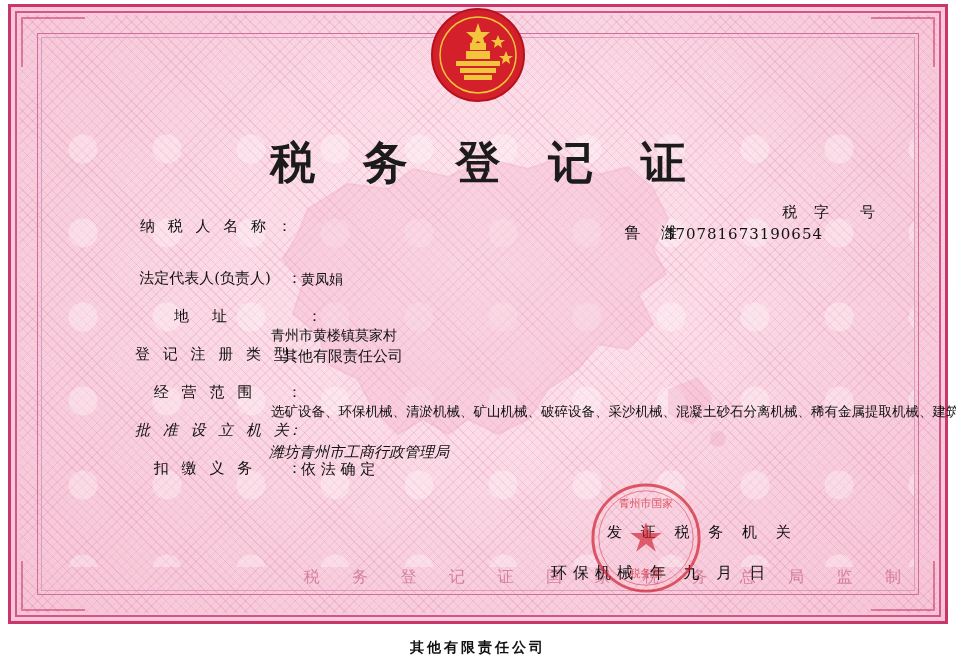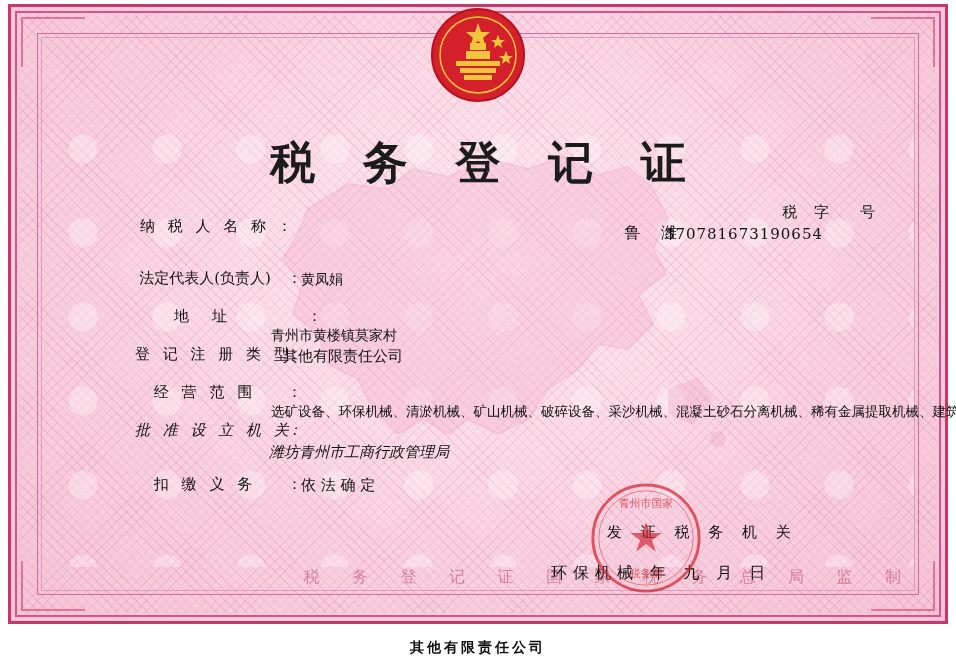--- a/index.html
+++ b/index.html
@@ -218,21 +218,21 @@
       <span class="colon" style="left:152px;">：</span>
       <span class="scope" style="top:18px;overflow:hidden;text-overflow:clip;">选矿设备、环保机械、清淤机械、矿山机械、破碎设备、采沙机械、混凝土砂石分离机械、稀有金属提取机械、建筑机械、筑路机械、海上选矿平台、挖泥机械、筛分设备、砂石洗选设备、皮带输送机械、螺旋设备设计、制造、销售；自营和代理各类商品及技术的进出口业务。</span>
     </div>
 
     <div class="row" style="margin-top:-8px;font-style:italic;">
       <span class="lbl spread2">批 准 设 立 机 关</span>
       <span class="colon" style="left:152px;">：</span>
       <span class="val" style="left:134px;top:22px;font-size:15px;">潍坊青州市工商行政管理局</span>
     </div>
 
-    <div class="row" style="margin-top:16px;padding-left:28px;">
+    <div class="row" style="padding-left:28px;">
       <span class="lbl spread2">扣 缴 义 务</span>
       <span class="colon" style="left:152px;">：</span>
       <span class="val" style="left:166px;top:1px;font-size:15px;">依 法  确 定</span>
     </div>
   </div>
 
   <svg class="seal" viewBox="0 0 120 120">
     <circle cx="60" cy="60" r="54" fill="none" stroke="#d01b2a" stroke-width="3" opacity=".85"></circle>
     <circle cx="60" cy="60" r="48" fill="none" stroke="#d01b2a" stroke-width="1" opacity=".6"></circle>
     <polygon points="60,44 64,55 76,55 66,62 70,74 60,66 50,74 54,62 44,55 56,55" fill="#d01b2a" opacity=".8"></polygon>

